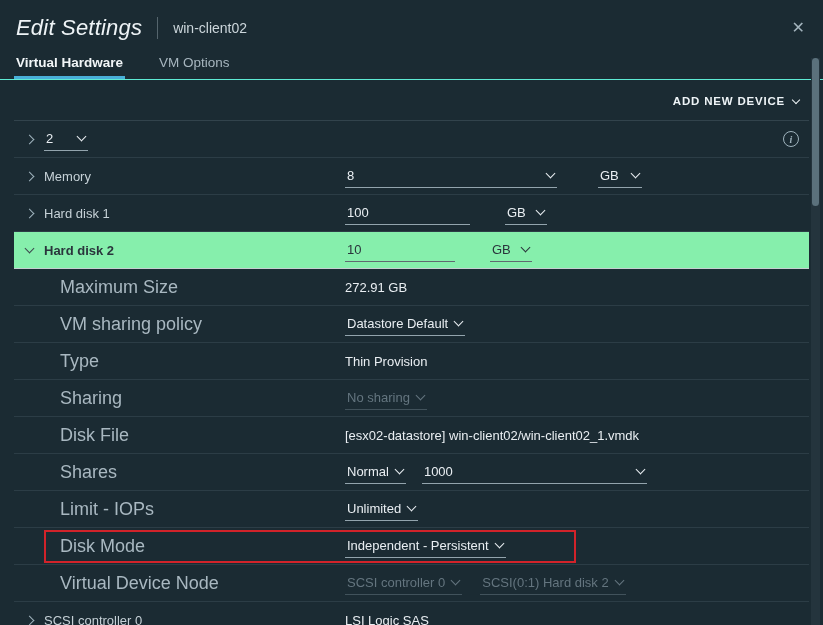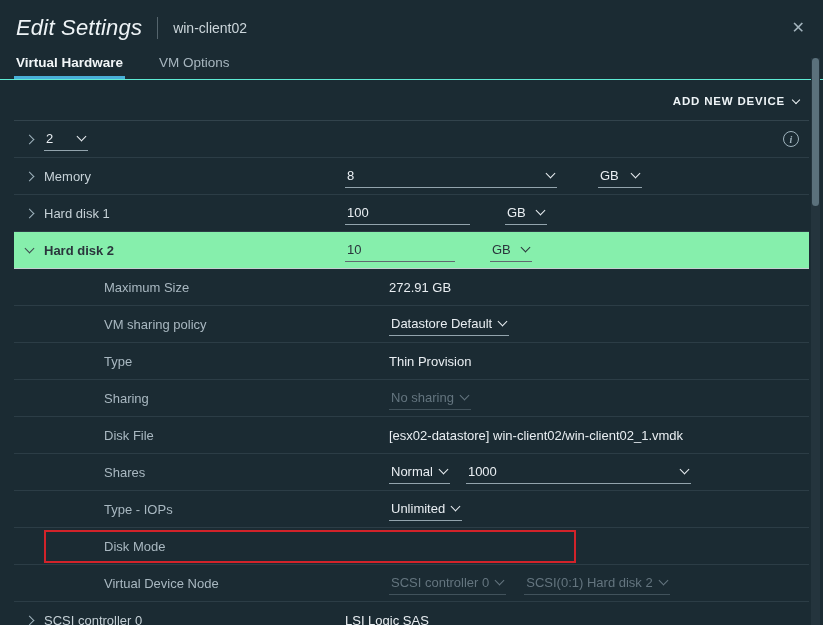--- a/index.html
+++ b/index.html
@@ -29,21 +29,21 @@
   .add-device { display:inline-flex; align-items:center; gap:8px; font-size:11.5px; font-weight:700; letter-spacing:0.8px; color:#eef4f7; cursor:pointer; }
   .add-device .chev { width:6px; height:6px; }
 
   
   .vtable { margin:0 14px; border-top:1px solid #32434c; }
   .row { display:flex; align-items:center; height:37px; border-bottom:1px solid #2c3d46; position:relative; }
   .row.device { padding-left:12px; }
   .twisty { flex:0 0 18px; display:flex; align-items:center; color:#9fb3bd; cursor:pointer; }
   .dev-label { flex:0 0 301px; font-size:13px; color:#c6d1d7; }
   .row.sub { padding-left:46px; }
-  .sub-label { flex:0 0 285px; font-size:13px; color:#a9b8c1;margin-left:44px; }
+  .sub-label { flex:0 0 285px; font-size:18px; color:#a9b8c1; }
 
   .row.highlight { background:#86efac; border-bottom-color:#c6ced2; }
   .row.highlight .dev-label { color:#2a353c; font-weight:700; }
   .row.highlight .twisty { color:#3c474d; }
   .row.highlight .ctrl { color:#2a353c; border-bottom-color:#5f6a70; }
 
   
   .ctrl { display:inline-flex; align-items:center; justify-content:space-between; gap:7px;
           border-bottom:1px solid #93a4ad; height:24px; font-size:13px; color:#e9eef2;
           padding:0 3px 1px 2px; cursor:pointer; white-space:nowrap; }
@@ -190,30 +190,34 @@
         <span>Normal</span>
         <span class="chev"></span>
       </span>
       <span class="ctrl w225 ml16">
         <span>1000</span>
         <span class="chev"></span>
       </span>
     </div>
 
     <div class="row sub">
-      <span class="sub-label">Type - IOPs</span>
+      <span class="sub-label">Limit - IOPs</span>
       <span class="ctrl compact">
         <span>Unlimited</span>
         <span class="chev"></span>
       </span>
     </div>
 
     <div class="row sub">
       <span class="red-box"></span>
       <span class="sub-label">Disk Mode</span>
+      <span class="ctrl compact">
+        <span>Independent - Persistent</span>
+        <span class="chev"></span>
+      </span>
     </div>
 
     <div class="row sub">
       <span class="sub-label">Virtual Device Node</span>
       <span class="ctrl compact disabled">
         <span>SCSI controller 0</span>
         <span class="chev"></span>
       </span>
       <span class="ctrl compact disabled ml18">
         <span>SCSI(0:1) Hard disk 2</span>

